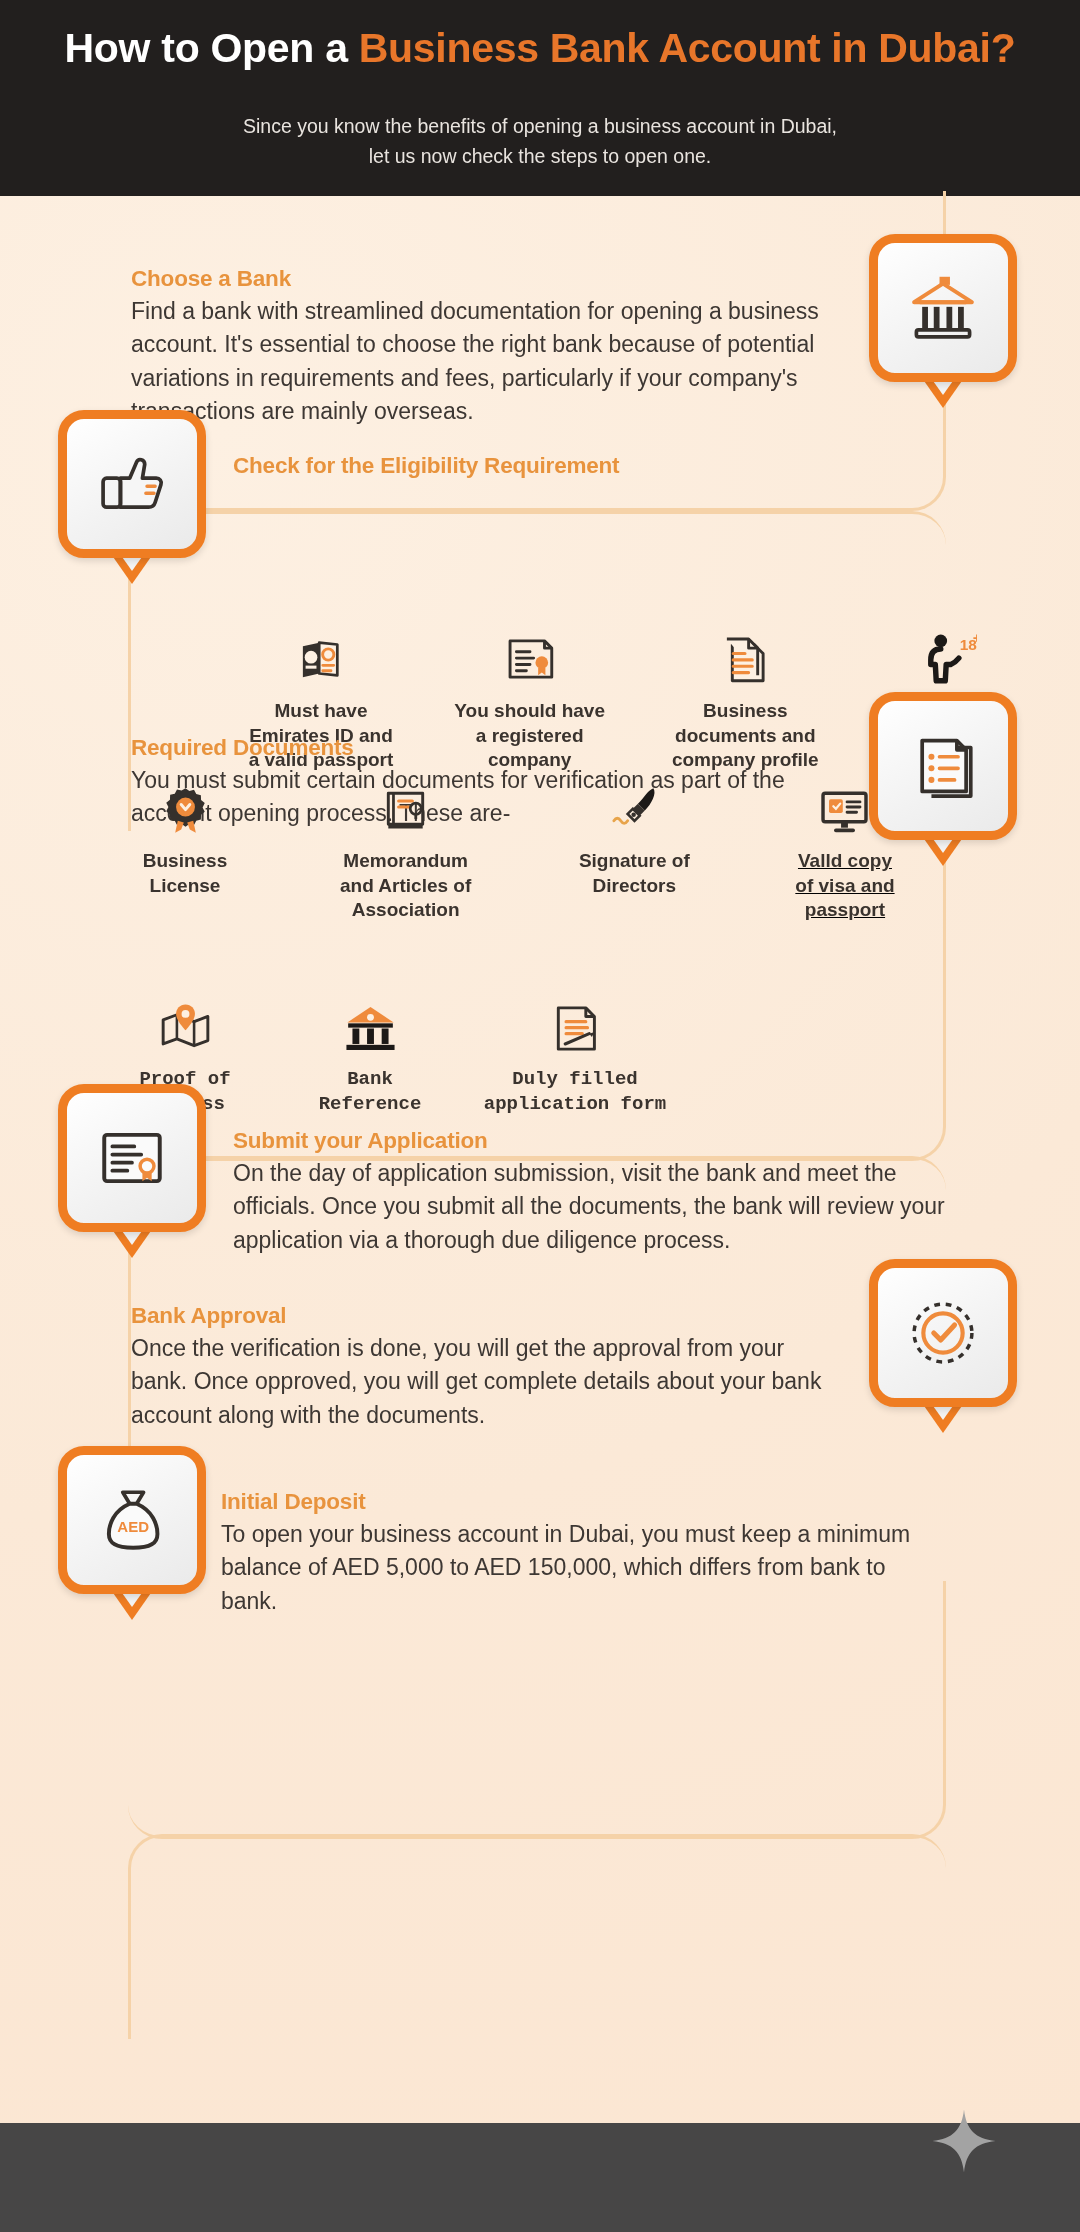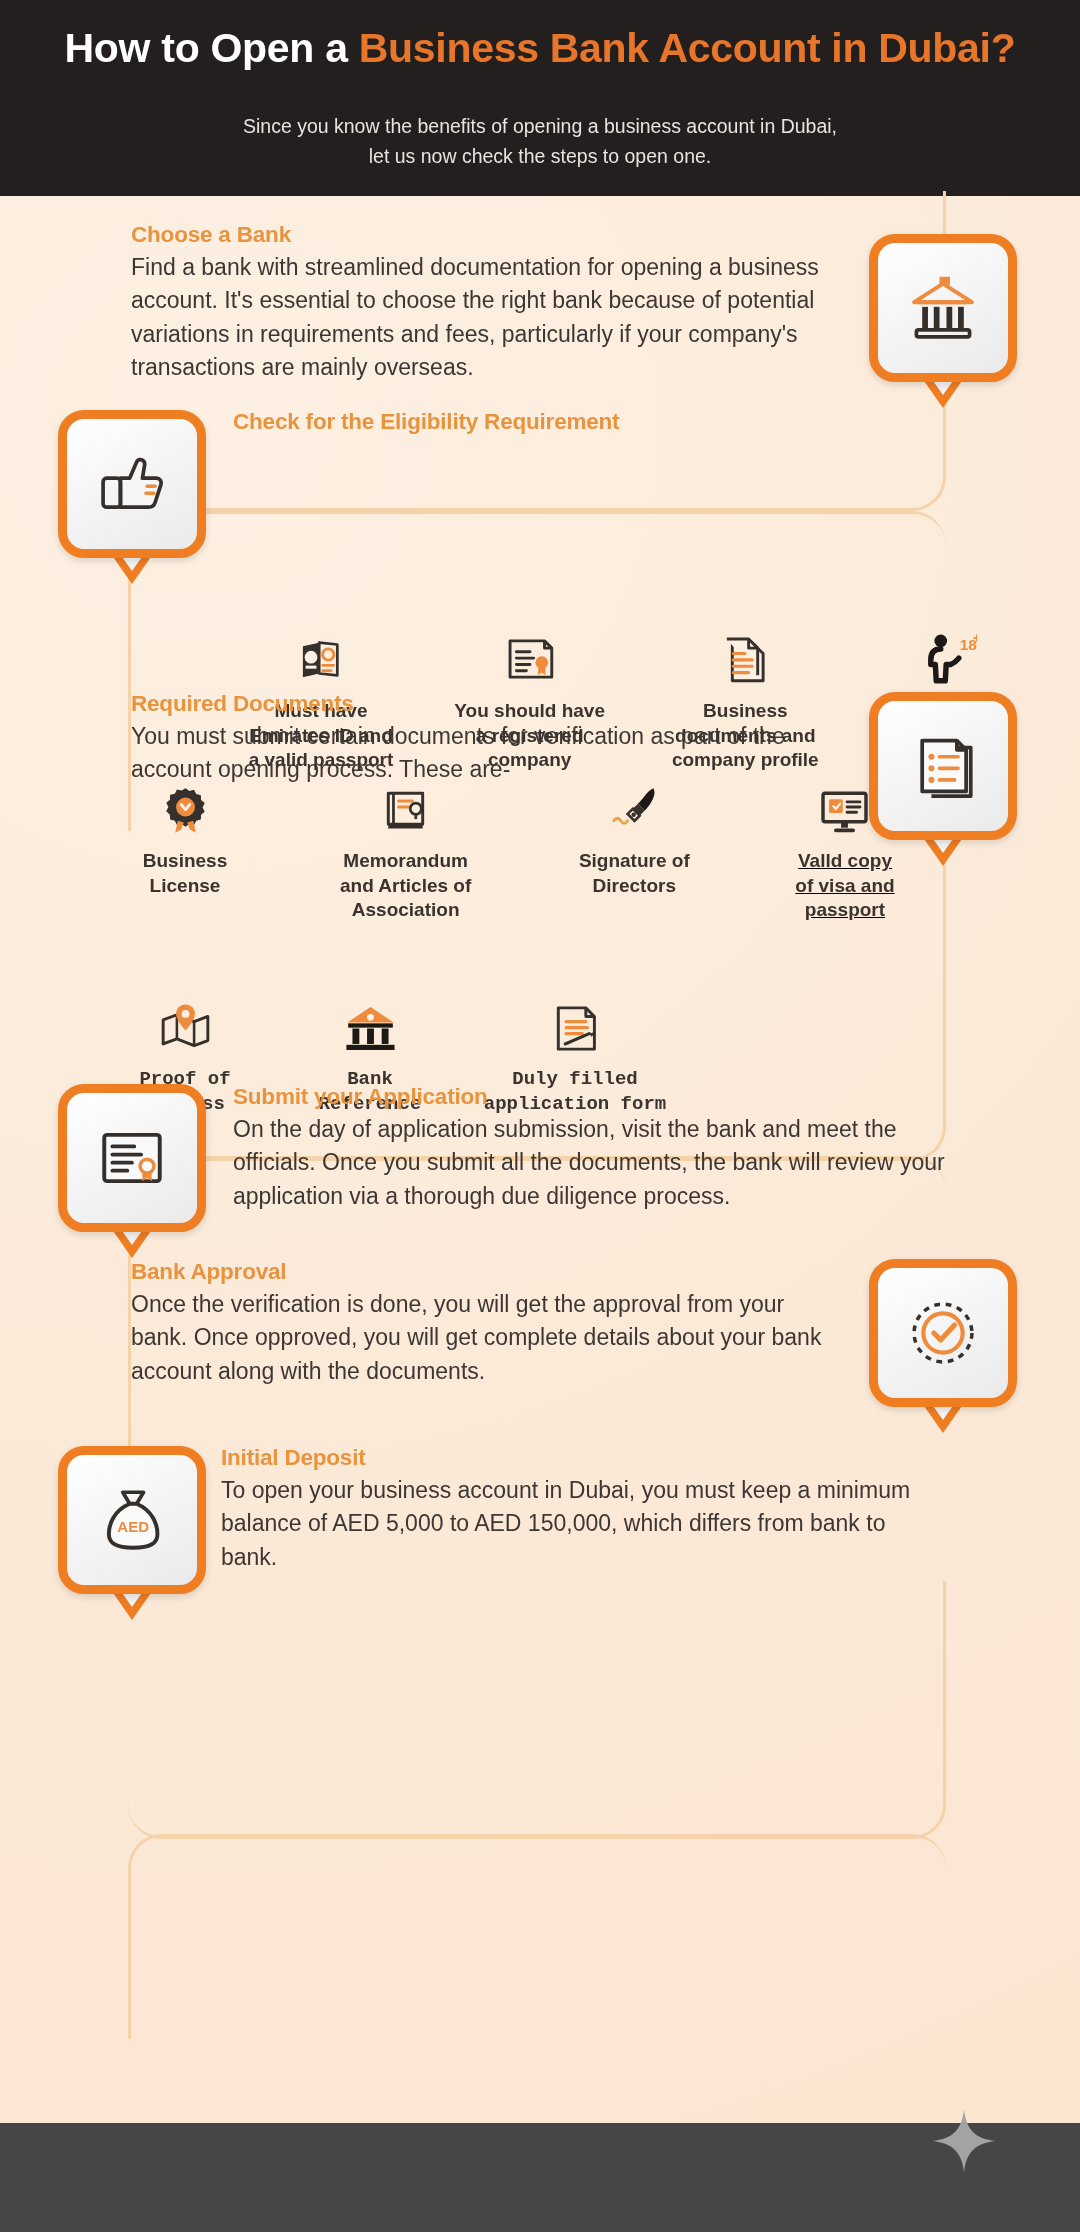--- a/index.html
+++ b/index.html
@@ -37,21 +37,21 @@
     width:1080px;
     height:1927px;
     background:
       radial-gradient(circle at 20% 12%, #fdf0e2 0%, #fbe9d7 58%, #fbe6d2 100%);
   }
 
   
   .rail { position:absolute; border:3px solid #f5d2a8; }
 
   
-  .sec { position:absolute; }
+  .sec { position:absolute;margin-top:44px; }
   .sec .title {
     font-size:22.5px; font-weight:700; color:#e8933d;
     margin-bottom:3px; letter-spacing:-0.2px;
   }
   .sec p {
     font-size:23px; line-height:1.45; color:#3d3733;
     font-weight:400;
   }
 
   

